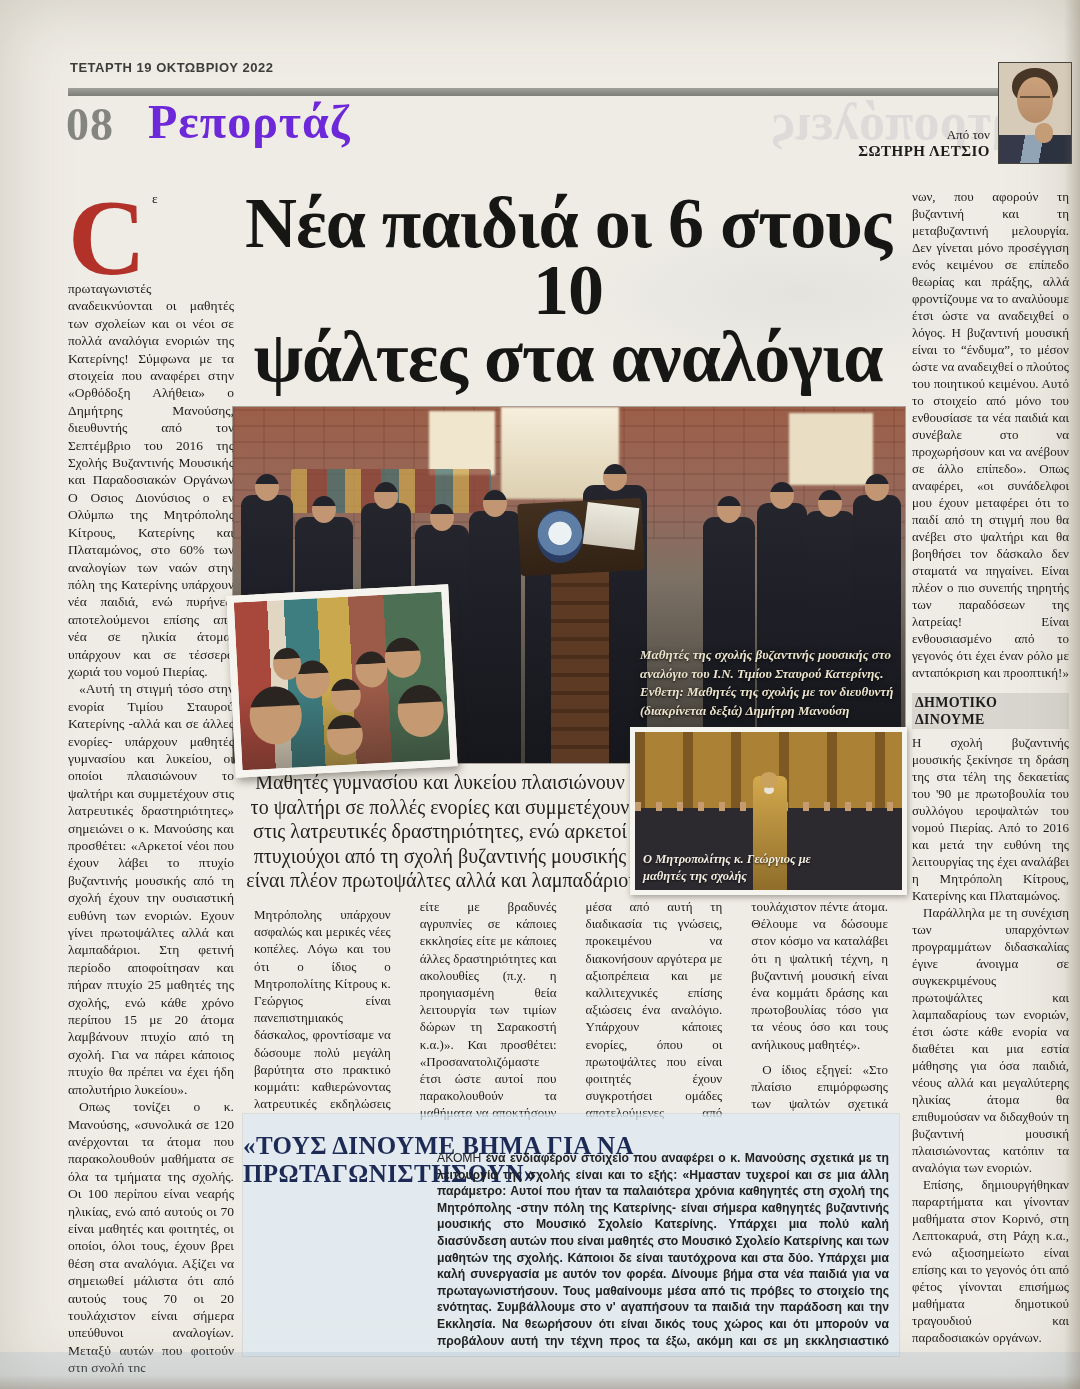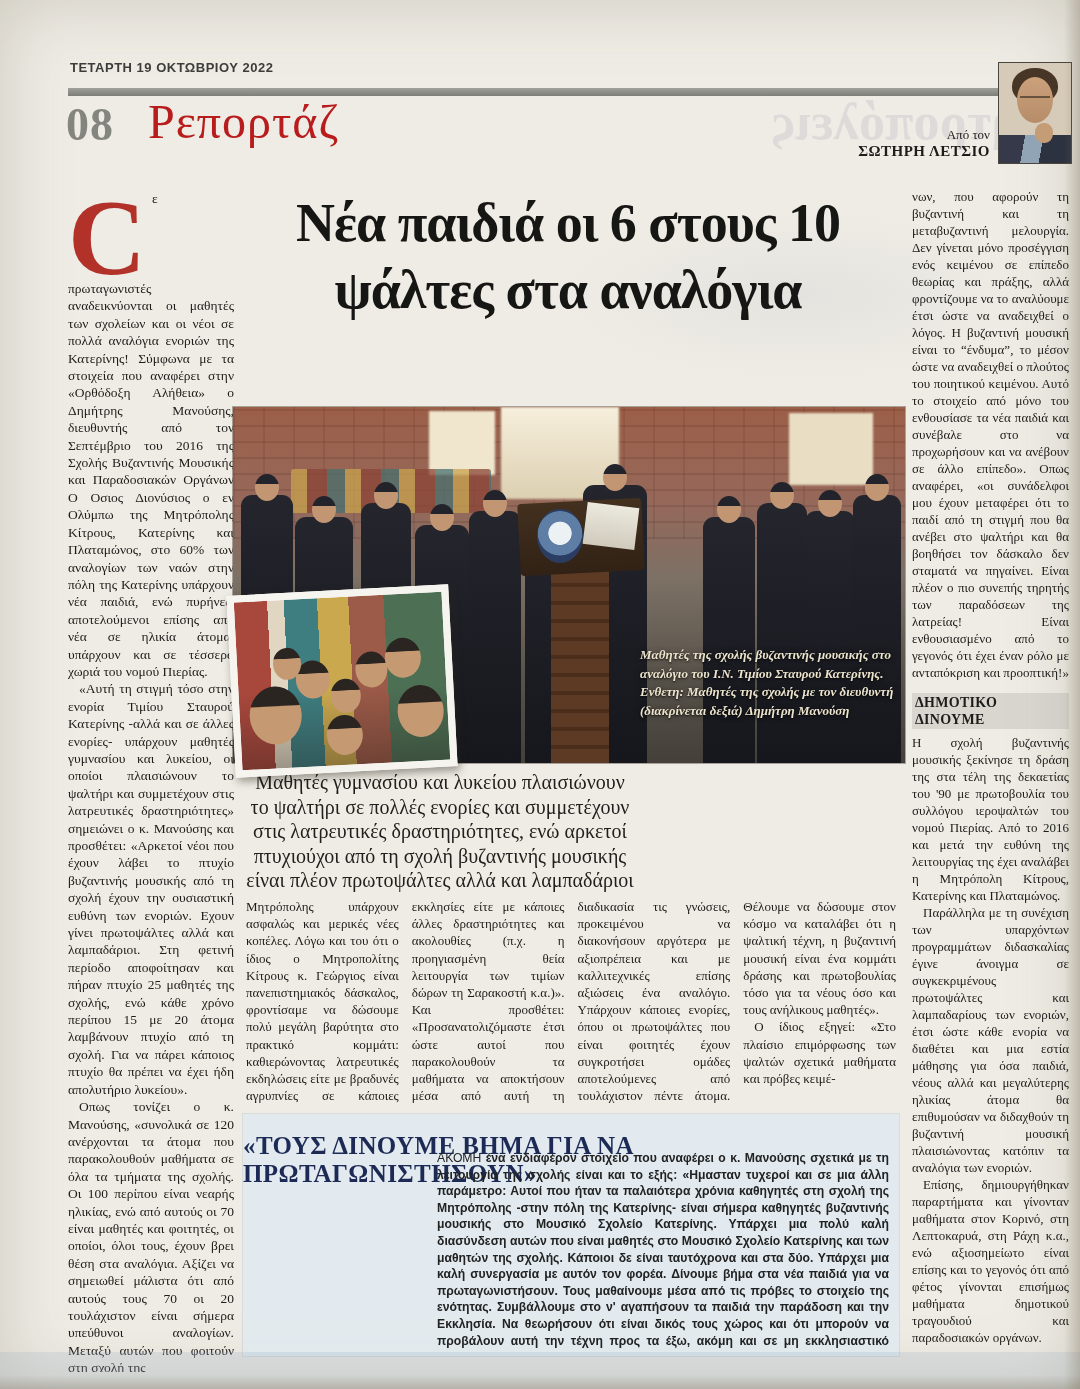--- a/index.html
+++ b/index.html
@@ -7,41 +7,41 @@
         font-family:"Liberation Serif","DejaVu Serif",serif;color:#1c1c1a;
         box-shadow:inset 0 0 70px rgba(120,110,88,.28);}
   .abs{position:absolute;}
   .ni{cursor:default;}
 
   
   .date{left:70px;top:60px;font-family:"Liberation Sans","DejaVu Sans",sans-serif;font-size:13px;
         letter-spacing:.5px;color:#3c3c39;font-weight:bold;}
   .bar{left:68px;top:88px;width:936px;height:8px;background:linear-gradient(#a0a09b,#7e7e79);}
   .pagenum{left:66px;top:98px;font-size:46px;font-weight:bold;color:#858580;letter-spacing:1px;}
-  .section{left:148px;top:94px;font-size:48px;font-weight:normal;color:#b91c1c;letter-spacing:1px;}
+  .section{left:148px;top:94px;font-size:48px;font-weight:bold;color:#6d28d9;letter-spacing:1px;}
   .ghost{left:470px;top:92px;width:600px;font-size:52px;font-weight:bold;
          color:rgba(100,112,138,.13);transform:scaleX(-1);white-space:nowrap;}
   .byline{left:810px;top:126px;width:180px;text-align:right;line-height:17px;}
   .byline .pre{font-size:13px;}
   .byline .name{font-size:15px;font-weight:bold;letter-spacing:.5px;}
 
   
   .portrait{left:998px;top:62px;width:72px;height:100px;background:#d6cbb8;border:1px solid #4a463e;overflow:hidden;}
   .pt-hair{position:absolute;top:5px;left:13px;width:46px;height:36px;border-radius:50% 50% 46% 46%;background:#473526;}
   .pt-face{position:absolute;top:14px;left:18px;width:36px;height:46px;border-radius:50%;
            background:linear-gradient(#cba17c,#b68d68);}
   .pt-glasses{position:absolute;top:33px;left:21px;width:30px;height:7px;
               border-top:2px solid rgba(45,35,25,.6);}
   .pt-body{position:absolute;bottom:0;left:0;right:0;height:28px;
            background:linear-gradient(100deg,#35394a 34%,#91a4b6 34% 58%,#2d3240 58%);}
   .pt-hand{position:absolute;bottom:20px;left:36px;width:18px;height:20px;border-radius:45%;background:#c49c75;}
 
   
   .headline{left:238px;top:190px;width:660px;text-align:center;font-weight:bold;color:#161614;
-            font-size:54px;line-height:67px;letter-spacing:-1px;}
+            font-size:72px;line-height:67px;letter-spacing:-1px;}
   .blotch1{left:560px;top:210px;width:480px;height:170px;
            background:radial-gradient(ellipse at center,rgba(125,145,165,.10),rgba(125,145,165,0) 70%);}
 
   
   .col{font-size:13.5px;line-height:17.4px;text-align:justify;overflow:hidden;}
   .leftcol{left:68px;top:190px;width:166px;height:1182px;}
   .rightcol{left:912px;top:188px;width:157px;height:1182px;font-size:13px;line-height:17px;}
   .col p{margin:0;}
   .col p.ind{text-indent:11px;}
   .dropcap{float:left;font-size:108px;line-height:84px;font-weight:bold;color:#b23128;
@@ -104,21 +104,21 @@
   .p2-caption{position:absolute;left:8px;bottom:6px;width:190px;font-style:italic;font-weight:bold;
               font-size:12.5px;line-height:16.5px;color:#f3efe2;
               text-shadow:0 1px 2px rgba(0,0,0,.8);}
 
   
   .deck{left:246px;top:770px;width:388px;text-align:center;font-size:20px;line-height:24.6px;color:#201f1d;}
 
   
   .midcols{left:246px;top:898px;width:650px;height:224px;column-count:4;column-gap:13px;
            font-size:13px;line-height:17.2px;text-align:justify;overflow:hidden;}
-  .midcols p{margin:0;font-family:Liberation Serif, serif;}
+  .midcols p{margin:8px;font-family:Liberation Serif, serif;}
   .midcols p.ind{text-indent:11px;}
 
   
   .box{left:243px;top:1114px;width:656px;height:242px;background:rgba(222,233,241,.75);
        box-shadow:0 0 0 1px rgba(150,170,185,.25);}
   .box-headline{position:absolute;left:0;top:18px;width:100%;font-weight:bold;
                 font-size:25px;letter-spacing:.4px;color:#1c2a55;}
   .box-photo{position:absolute;left:10px;top:38px;width:170px;height:182px;border:3px solid #f7f5ef;
              overflow:hidden;background:linear-gradient(180deg,#27505a 0%,#1c3f49 38%,#3c6a68 68%,#96b1a8 100%);
              box-shadow:1px 2px 5px rgba(40,40,40,.35);}
@@ -200,20 +200,26 @@
     <div class="face" style="left:10px;top:86px;width:52px;height:58px;"></div>
     <div class="face" style="left:58px;top:62px;width:34px;height:38px;"></div>
     <div class="face" style="left:92px;top:82px;width:30px;height:34px;"></div>
     <div class="face" style="left:118px;top:56px;width:32px;height:36px;"></div>
     <div class="face" style="left:148px;top:44px;width:36px;height:40px;"></div>
     <div class="face" style="left:158px;top:92px;width:46px;height:52px;"></div>
     <div class="face" style="left:86px;top:118px;width:36px;height:40px;"></div>
     <div class="face" style="left:36px;top:48px;width:28px;height:32px;"></div>
   </div>
 
+  <div class="abs photo2">
+    <div class="p2-arches"></div>
+    <div class="p2-crowd"></div>
+    <div class="p2-metro"></div>
+    <div class="p2-caption">Ο Μητροπολίτης κ. Γεώργιος με μαθητές της σχολής</div>
+  </div>
 
   <div class="abs deck">Μαθητές γυμνασίου και λυκείου πλαισιώνουν το ψαλτήρι σε πολλές ενορίες και συμμετέχουν στις λατρευτικές δραστηριότητες, ενώ αρκετοί πτυχιούχοι από τη σχολή βυζαντινής μουσικής είναι πλέον πρωτοψάλτες αλλά και λαμπαδάριοι</div>
 
   <div class="abs midcols">
     <p>Μητρόπολης υπάρχουν ασφαλώς και μερικές νέες κοπέλες. Λόγω και του ότι ο ίδιος ο Μητροπολίτης Κίτρους κ. Γεώργιος είναι πανεπιστημιακός δάσκαλος, φροντίσαμε να δώσουμε πολύ μεγάλη βαρύτητα στο πρακτικό κομμάτι: καθιερώνοντας λατρευτικές εκδηλώσεις είτε με βραδυνές αγρυπνίες σε κάποιες εκκλησίες είτε με κάποιες άλλες δραστηριότητες και ακολουθίες (π.χ. η προηγιασμένη θεία λειτουργία των τιμίων δώρων τη Σαρακοστή κ.α.)». Και προσθέτει: «Προσανατολιζόμαστε έτσι ώστε αυτοί που παρακολουθούν τα μαθήματα να αποκτήσουν μέσα από αυτή τη διαδικασία τις γνώσεις, προκειμένου να διακονήσουν αργότερα με αξιοπρέπεια και με καλλιτεχνικές επίσης αξιώσεις ένα αναλόγιο. Υπάρχουν κάποιες ενορίες, όπου οι πρωτοψάλτες που είναι φοιτητές έχουν συγκροτήσει ομάδες αποτελούμενες από τουλάχιστον πέντε άτομα. Θέλουμε να δώσουμε στον κόσμο να καταλάβει ότι η ψαλτική τέχνη, η βυζαντινή μουσική είναι ένα κομμάτι δράσης και πρωτοβουλίας τόσο για τα νέους όσο και τους ανήλικους μαθητές».</p>
     <p class="ind">Ο ίδιος εξηγεί: «Στο πλαίσιο επιμόρφωσης των ψαλτών σχετικά μαθήματα και πρόβες κειμέ-</p>
   </div>
 
   <div class="abs col rightcol">
     <p>νων, που αφορούν τη βυζαντινή και τη μεταβυζαντινή μελουργία. Δεν γίνεται μόνο προσέγγιση ενός κειμένου σε επίπεδο θεωρίας και πράξης, αλλά φροντίζουμε να το αναλύουμε έτσι ώστε να αναδειχθεί ο λόγος. Η βυζαντινή μουσική είναι το “ένδυμα”, το μέσον ώστε να αναδειχθεί ο πλούτος του ποιητικού κειμένου. Αυτό το στοιχείο από μόνο του ενθουσίασε τα νέα παιδιά και συνέβαλε στο να προχωρήσουν και να ανέβουν σε άλλο επίπεδο». Οπως αναφέρει, «οι συνάδελφοι μου έχουν μεταφέρει ότι το παιδί από τη στιγμή που θα ανέβει στο ψαλτήρι και θα βοηθήσει τον δάσκαλο δεν σταματά να πηγαίνει. Είναι πλέον ο πιο συνεπής τηρητής των παραδόσεων της λατρείας! Είναι ενθουσιασμένο από το γεγονός ότι έχει έναν ρόλο με ανταπόκριση και προοπτική!»</p>

